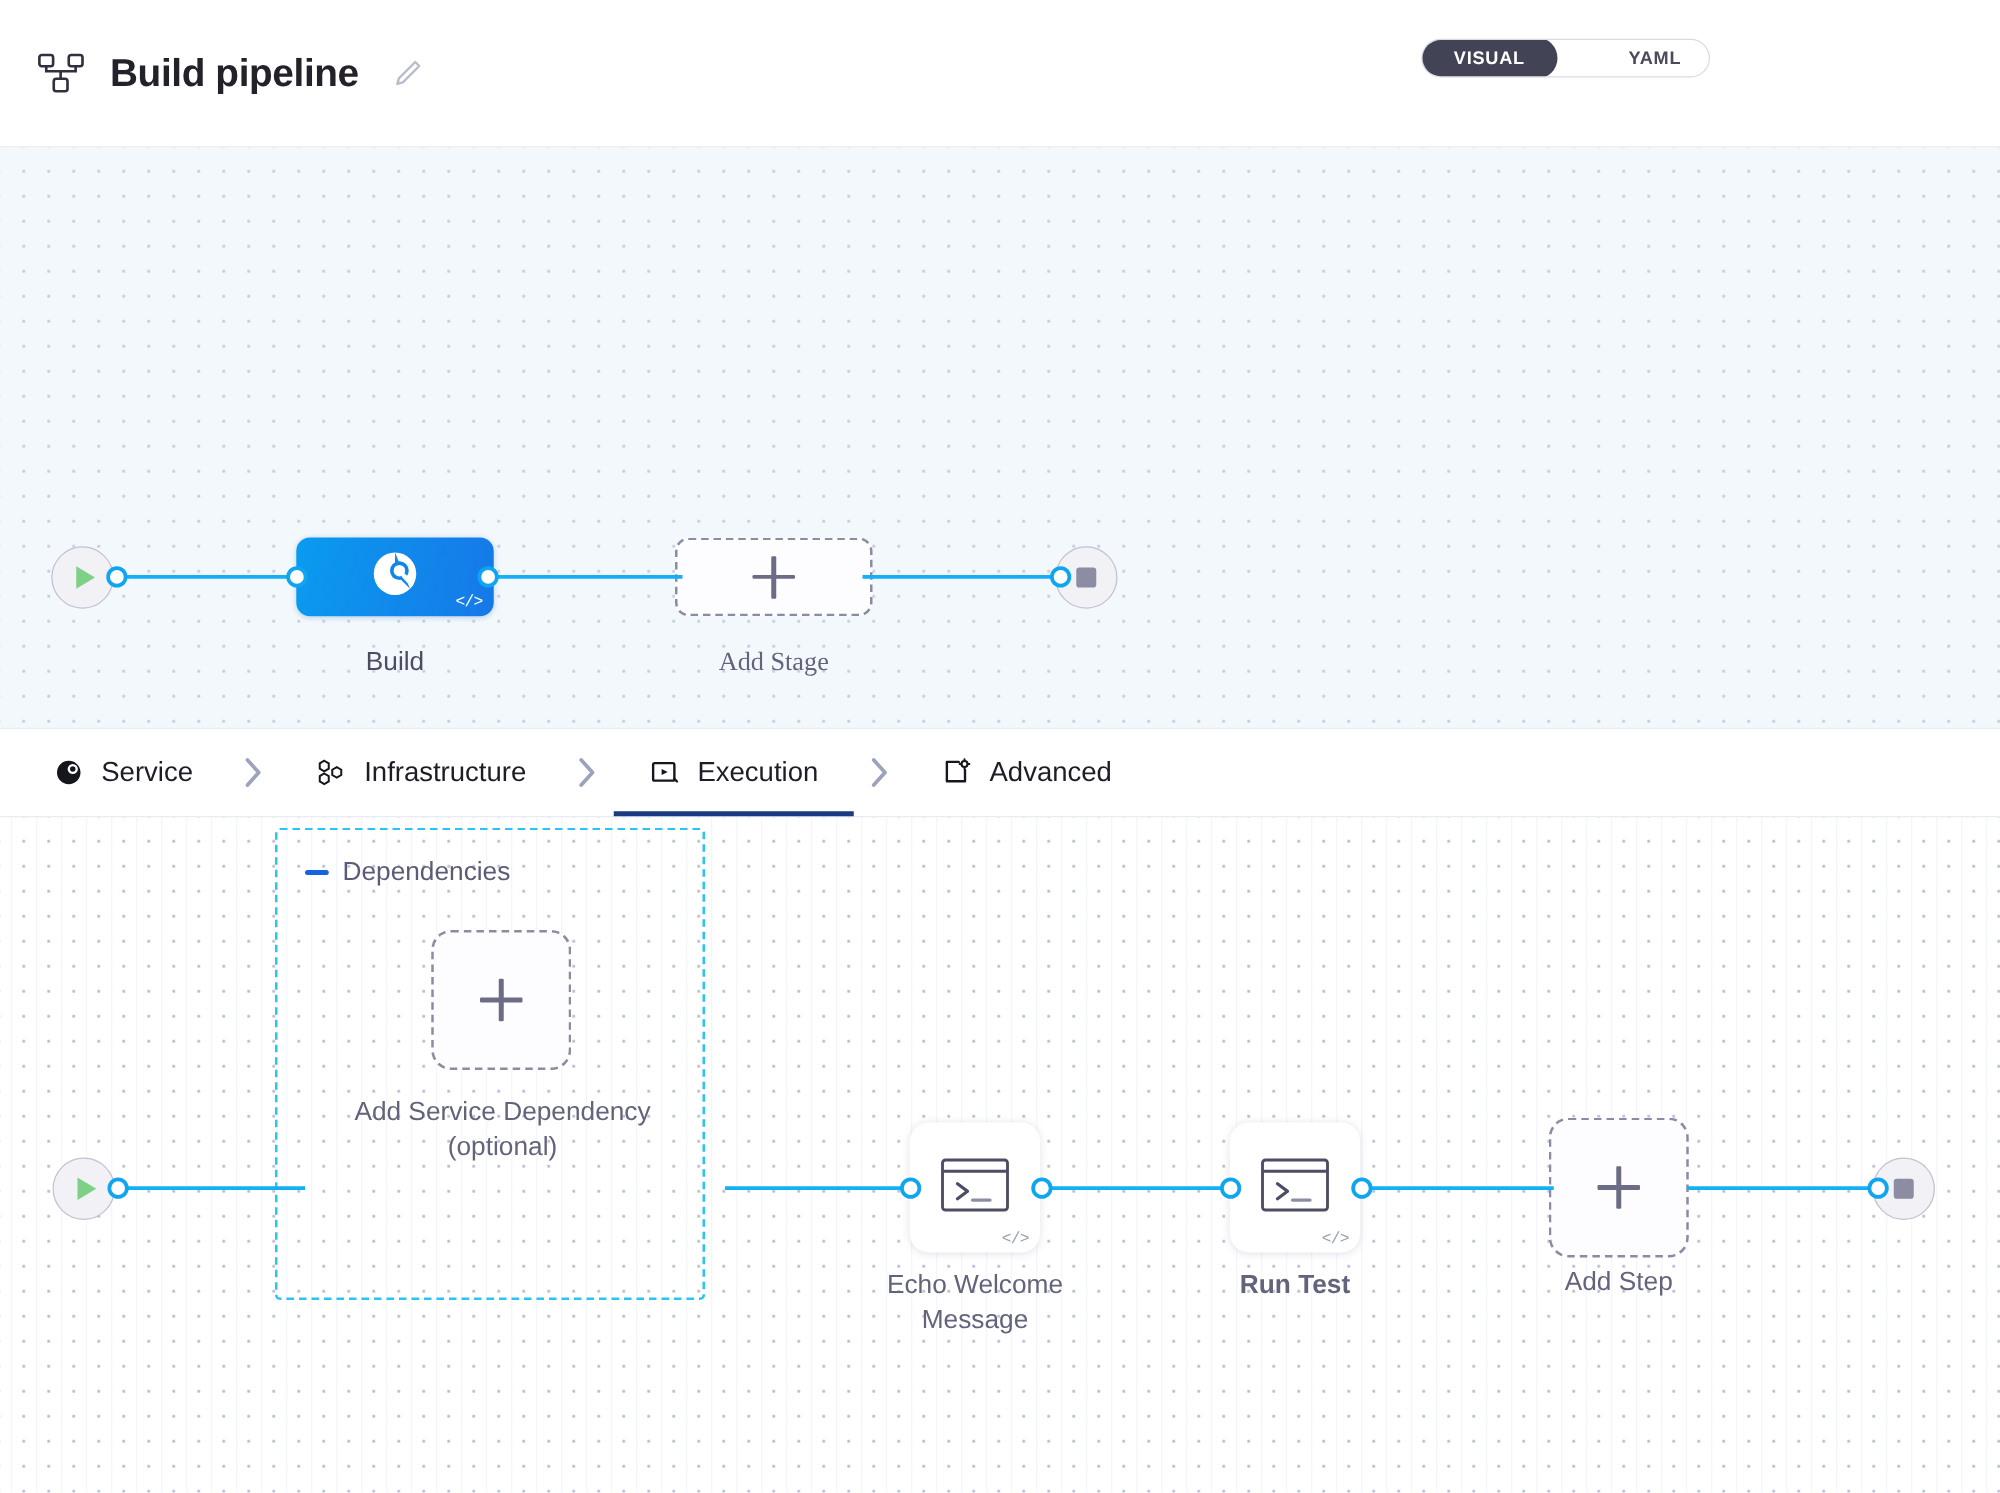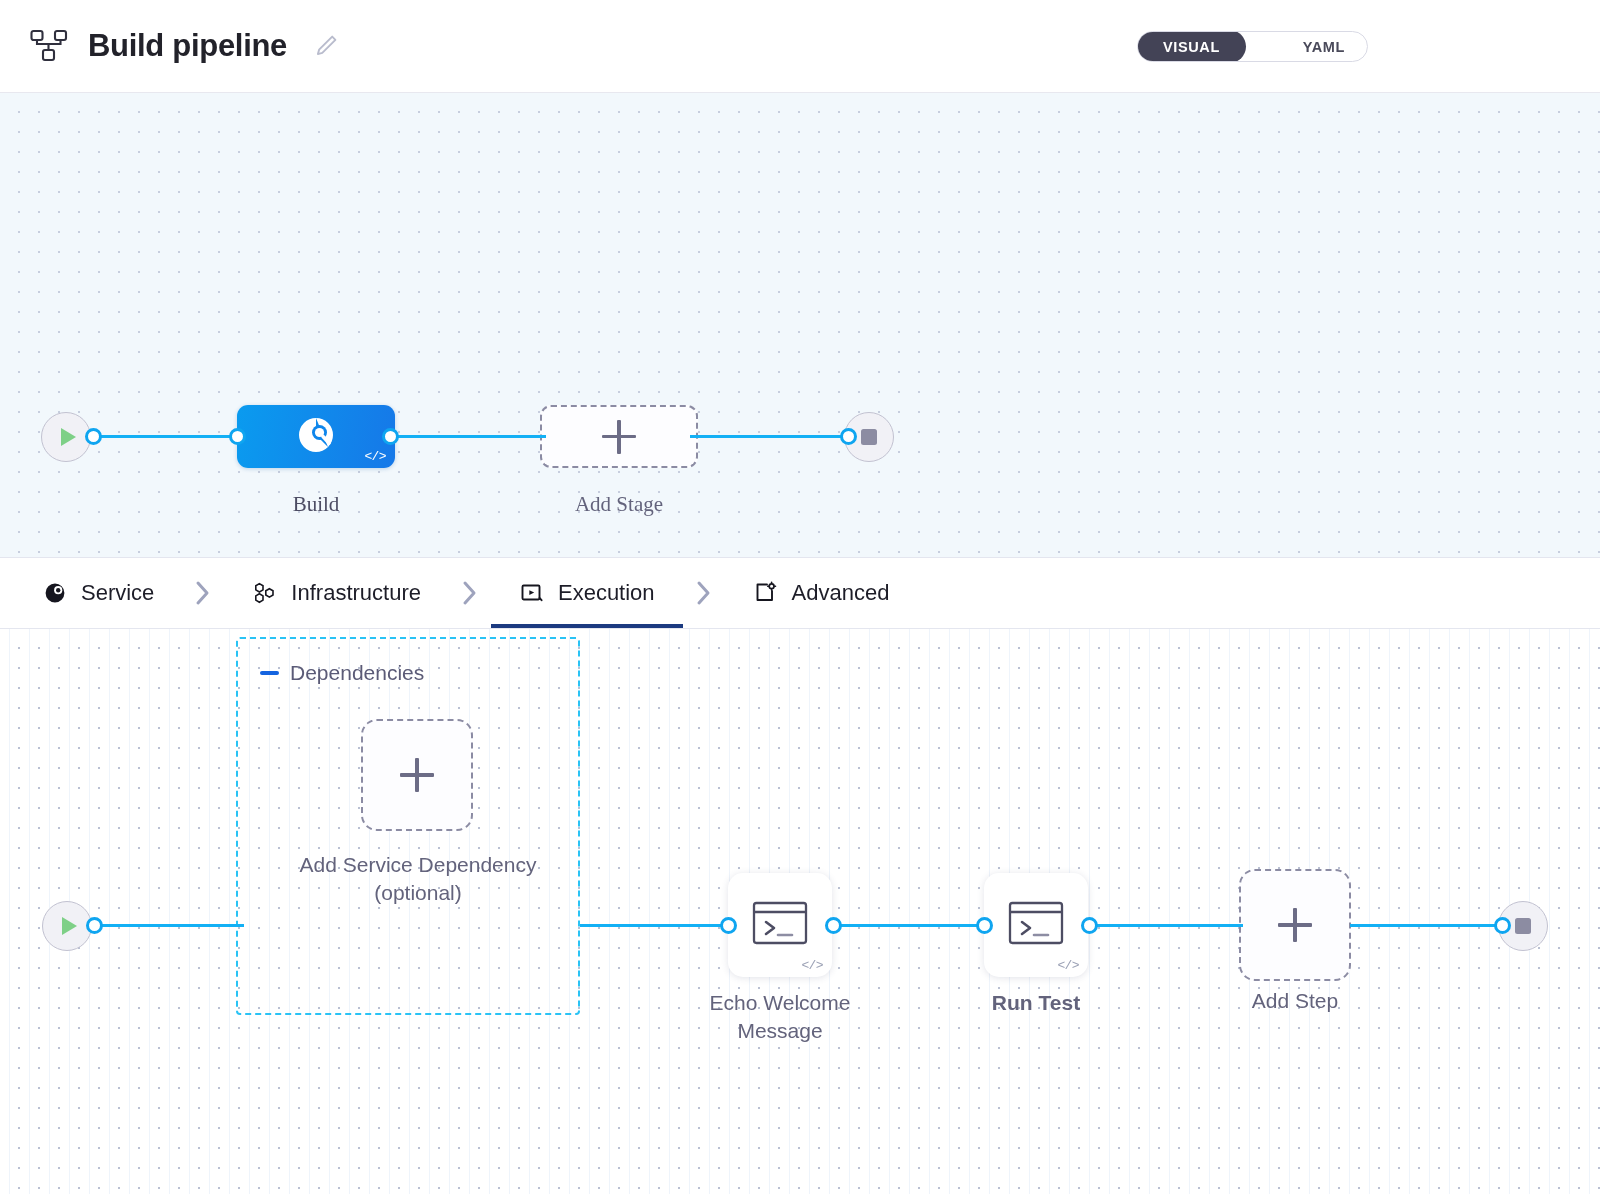--- a/index.html
+++ b/index.html
@@ -9,21 +9,21 @@
     width: 1600px;
     height: 1194px;
     font-family: "Liberation Sans", sans-serif;
     background: #ffffff;
     overflow: hidden;
     position: relative;
   }
 
   
   .header {
-    height: 93px;
+    height: 118px;
     background: #ffffff;
     border-bottom: 1px solid #e8e8ef;
     display: flex;
     align-items: center;
     padding: 0 28px;
     position: relative;
   }
   .header-left {
     display: flex;
     align-items: center;
@@ -214,21 +214,21 @@
   
   .node-label {
     position: absolute;
     text-align: center;
     font-size: 21px;
     color: #63637c;
     line-height: 1.32;
     white-space: pre-line;
     pointer-events: none;
   }
-  .node-label.dark { color: #4c4c63; font-family: Liberation Serif, serif; }
+  .node-label.dark { color: #4c4c63; }
 
   
   .dep-group {
     position: absolute;
     border: 2.2px dashed #29c3f5;
     border-radius: 4px;
     background: transparent;
   }
   .dep-header {
     display: flex;
@@ -430,21 +430,21 @@
   <div class="wire" style="left:1089px; top:295px; width:154px;"></div>
   <div class="wire" style="left:1350px; top:295px; width:158px;"></div>
 
   <div class="node" style="left:42px; top:272px;">
     <div class="terminal">
       <span class="play-tri"></span>
     </div>
   </div>
   <div class="port" style="left:86px; top:288px;"></div>
 
-  <div class="dep-group" style="left:236px; top:8px; width:344px; height:1124px; max-height:378px;">
+  <div class="dep-group" style="left:220px; top:8px; width:344px; height:1124px; max-height:378px;">
     <div class="dep-header">
       <span class="collapse-dash"></span>
       <span>Dependencies</span>
     </div>
 
     <div class="node" style="left:123px; top:80px;">
       <div class="add-square">
         <span class="plus"></span>
       </div>
     </div>

